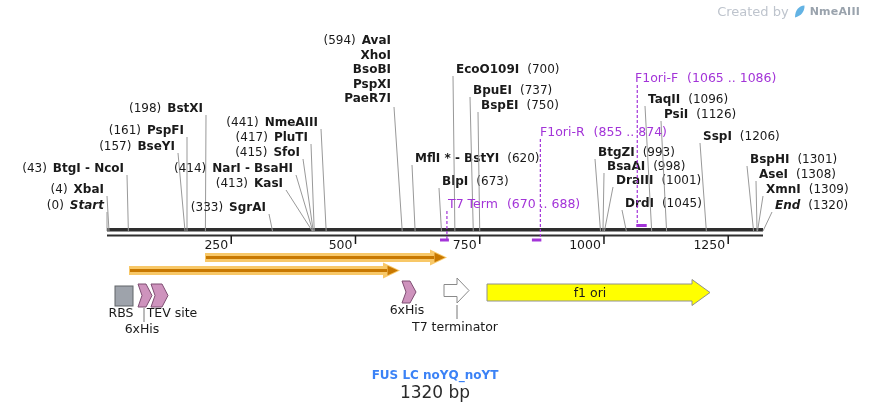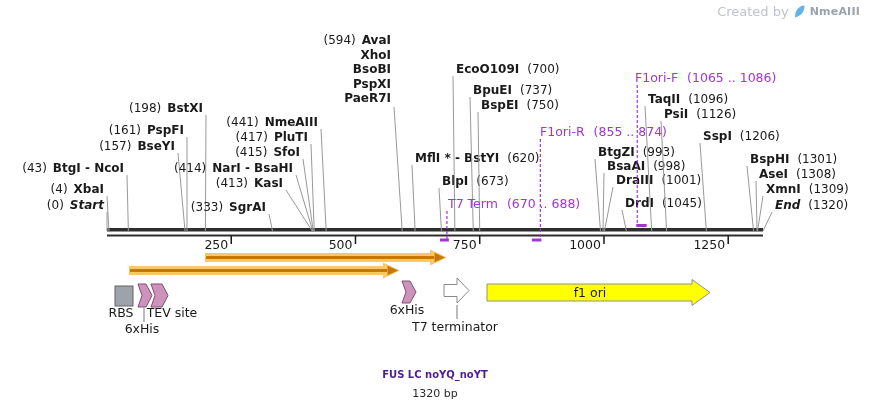--- a/index.html
+++ b/index.html
@@ -3,22 +3,22 @@
 <meta charset="utf-8">
 <style>
   html,body{margin:0;padding:0;background:#fff;}
   .page{position:relative;width:870px;height:410px;background:#ffffff;overflow:hidden;
         font-family:"DejaVu Sans",sans-serif;}
   .map-svg{position:absolute;left:0;top:0;}
   .branding{position:absolute;top:4px;right:10px;display:flex;align-items:center;gap:5px;}
   .created-by{font-size:13px;color:#bec4cd;padding-left:44px;}
   .brand-name{font-size:11px;font-weight:600;color:#9aa3ad;letter-spacing:.2px;}
   .title-block{position:absolute;left:0;right:0;top:369px;text-align:center;}
-  .map-title{font-size:10px;font-weight:bold;color:#4c1d95;line-height:1.1;}
-  .map-subtitle{font-size:11px;color:#2a2a2a;margin-top:7px;}
+  .map-title{font-size:12px;font-weight:bold;color:#3b82f6;line-height:1.1;}
+  .map-subtitle{font-size:17px;color:#2a2a2a;margin-top:0;}
 </style>
 </head>
 <body>
 
 <div class="page">
   <div class="branding">
     <span class="created-by">Created by</span>
     <svg width="11" height="13" viewBox="0 0 11 13">
       <path id="logo-leaf" d="M1,12.5 C1,5.5 4.5,1 10.5,0.5 C10.8,6.5 7,11 1,12.5 Z" fill="#63B3E4"></path>
     </svg>

